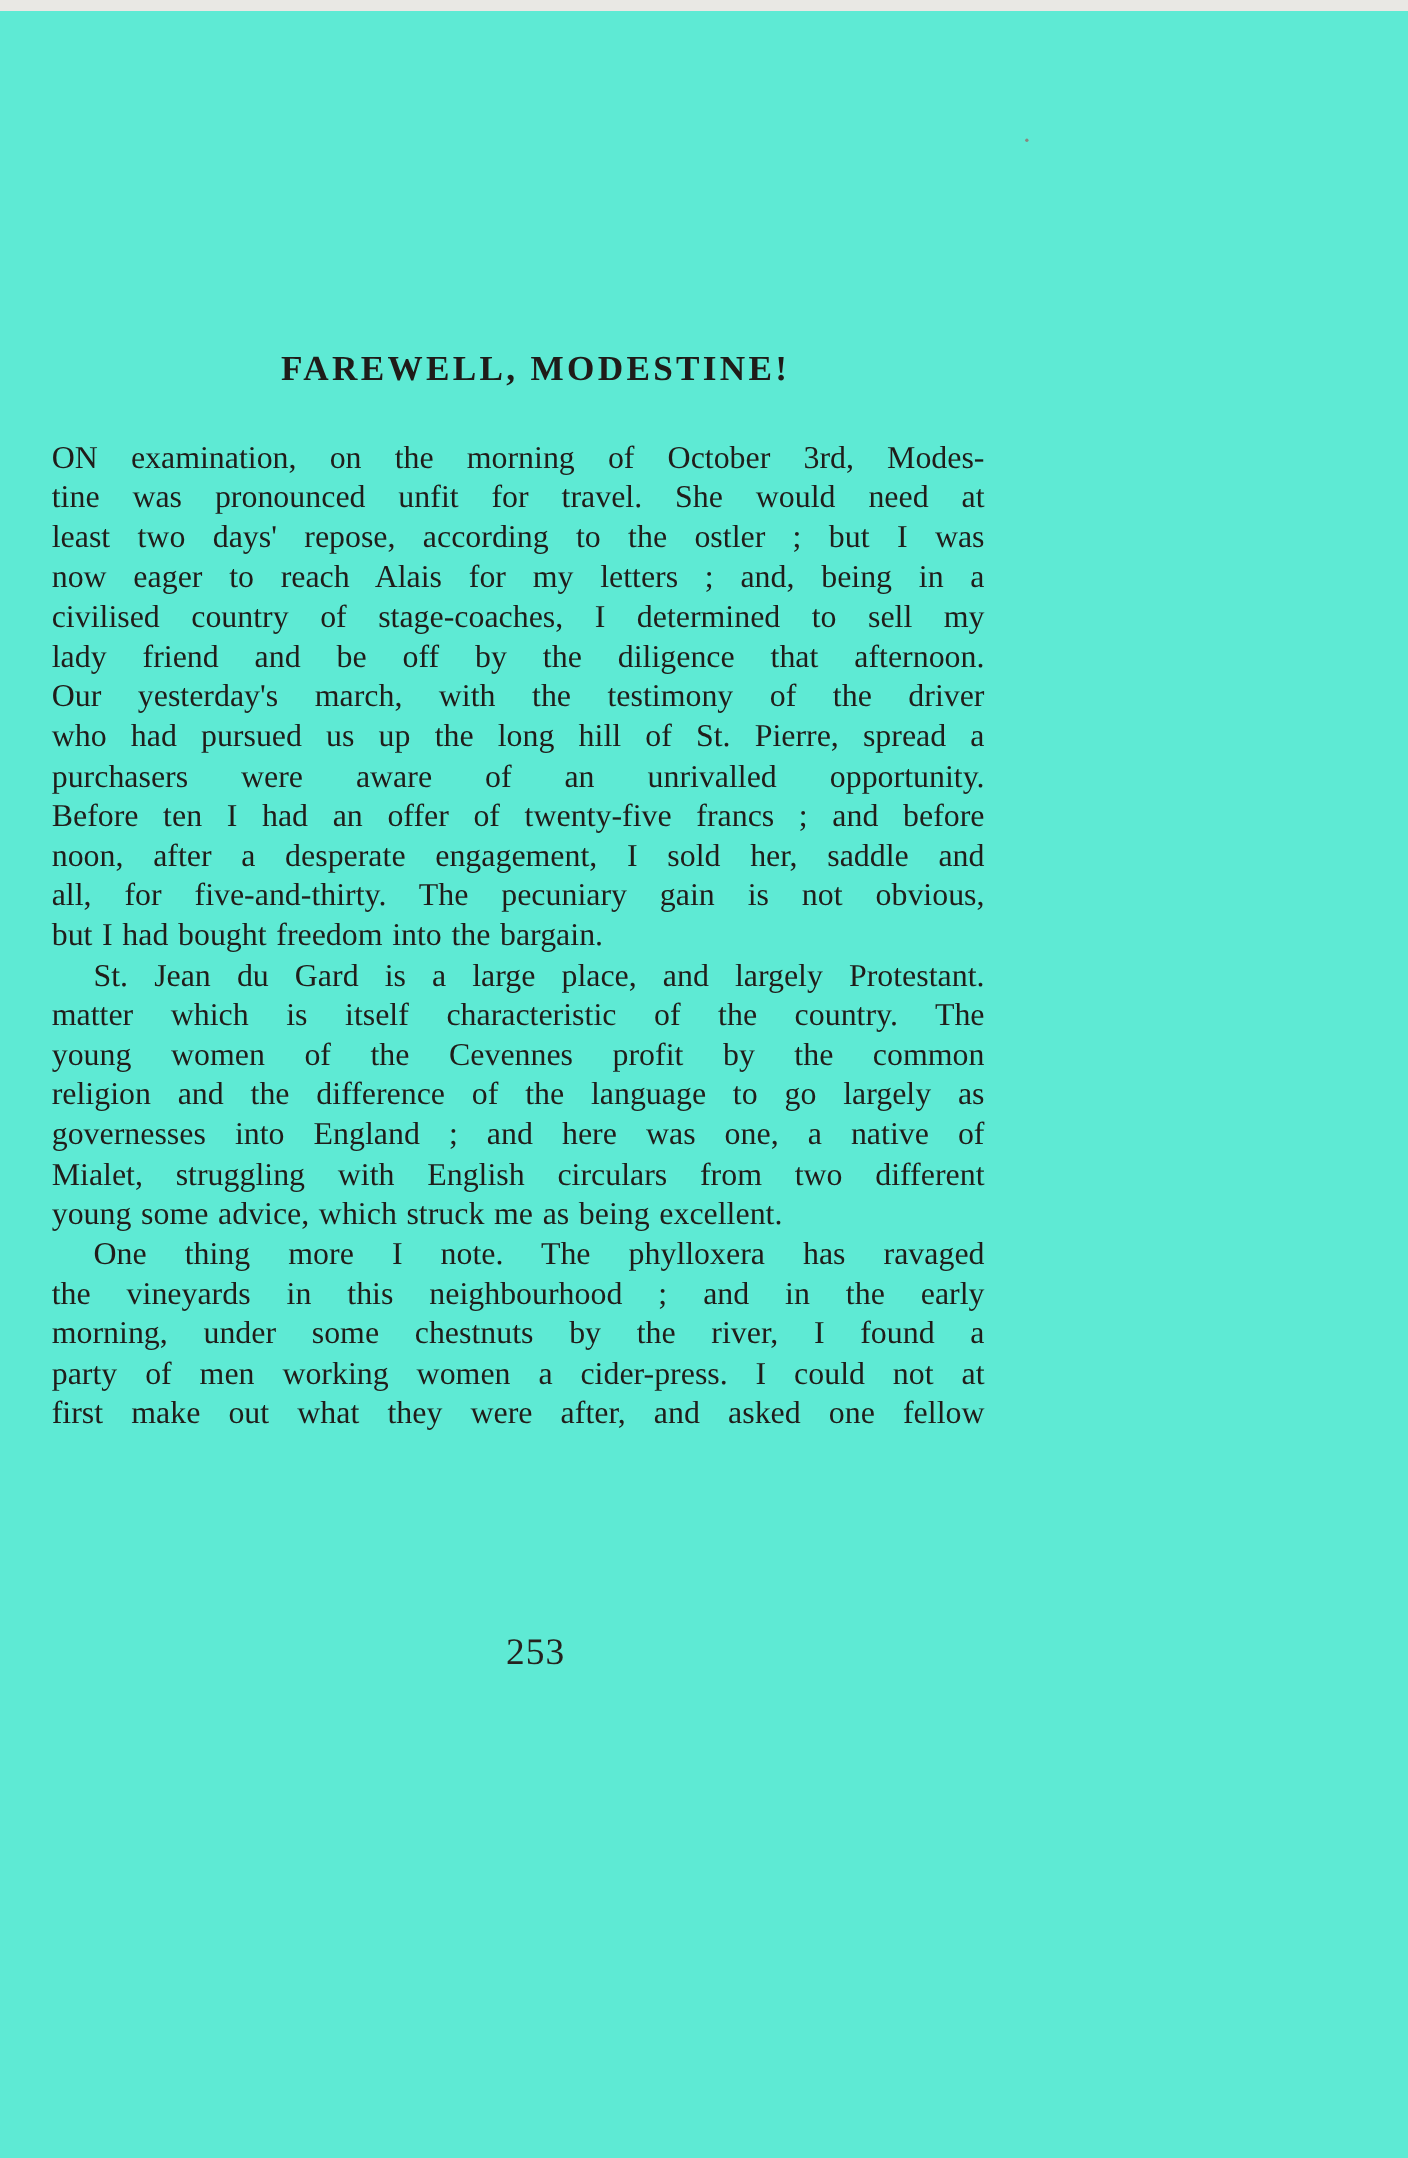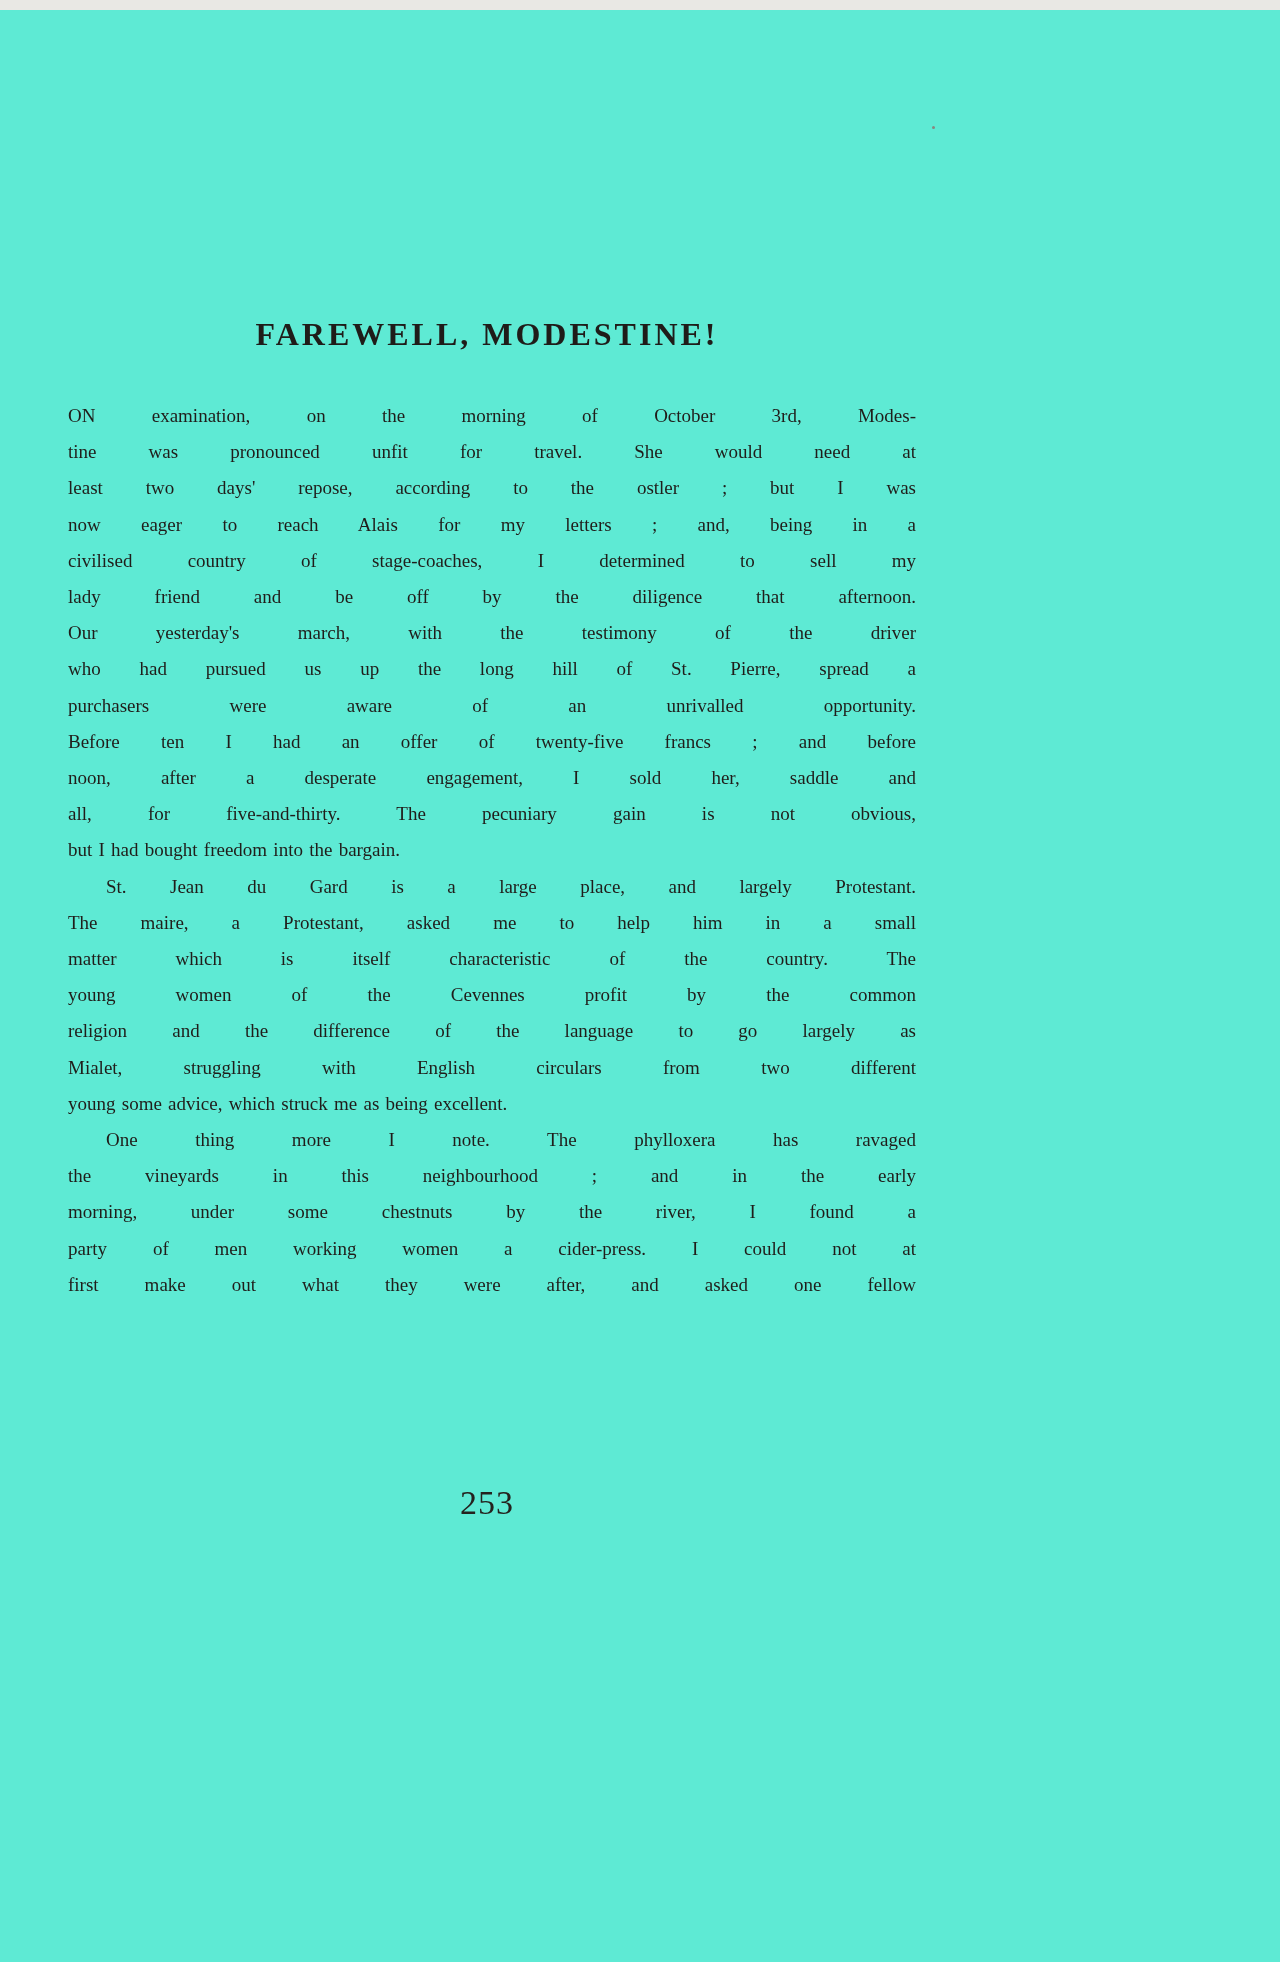--- a/index.html
+++ b/index.html
@@ -34,23 +34,23 @@
     margin: 0;
     text-align: center;
     font-size: 32px;
     font-weight: bold;
     letter-spacing: 3px;
     color: #1f1c19;
   }
   .body-text {
     position: absolute;
     top: 388px;
-    left: 68px;
+    left: 47px;
     width: 848px;
-    font-size: 19px;
+    font-size: 29px;
     line-height: 36.2px;
     word-spacing: 1.5px;
   }
   .line {
     text-align: justify;
     text-align-last: justify;
   }
   .line.last {
     text-align: right;
     text-align-last: left;
@@ -83,24 +83,24 @@
       <div class="line">civilised country of stage-coaches, I determined to sell my</div>
       <div class="line">lady friend and be off by the diligence that afternoon.</div>
       <div class="line">Our yesterday's march, with the testimony of the driver</div>
       <div class="line">who had pursued us up the long hill of St. Pierre, spread a</div>
       <div class="line">purchasers were aware of an unrivalled opportunity.</div>
       <div class="line">Before ten I had an offer of twenty-five francs ; and before</div>
       <div class="line">noon, after a desperate engagement, I sold her, saddle and</div>
       <div class="line">all, for five-and-thirty. The pecuniary gain is not obvious,</div>
       <div class="line last">but I had bought freedom into the bargain.</div>
       <div class="line indent">St. Jean du Gard is a large place, and largely Protestant.</div>
-      <div class="line">The maire, a Protestant, asked me to help him in a small</div>
       <div class="line">matter which is itself characteristic of the country. The</div>
       <div class="line">young women of the Cevennes profit by the common</div>
       <div class="line">religion and the difference of the language to go largely as</div>
+      <div class="line">governesses into England ; and here was one, a native of</div>
       <div class="line">Mialet, struggling with English circulars from two different</div>
       <div class="line last">young some advice, which struck me as being excellent.</div>
       <div class="line indent">One thing more I note. The phylloxera has ravaged</div>
       <div class="line">the vineyards in this neighbourhood ; and in the early</div>
       <div class="line">morning, under some chestnuts by the river, I found a</div>
       <div class="line">party of men working women a cider-press. I could not at</div>
       <div class="line">first make out what they were after, and asked one fellow</div>
     </div>
   <div class="page-number">253</div>
 </div>

